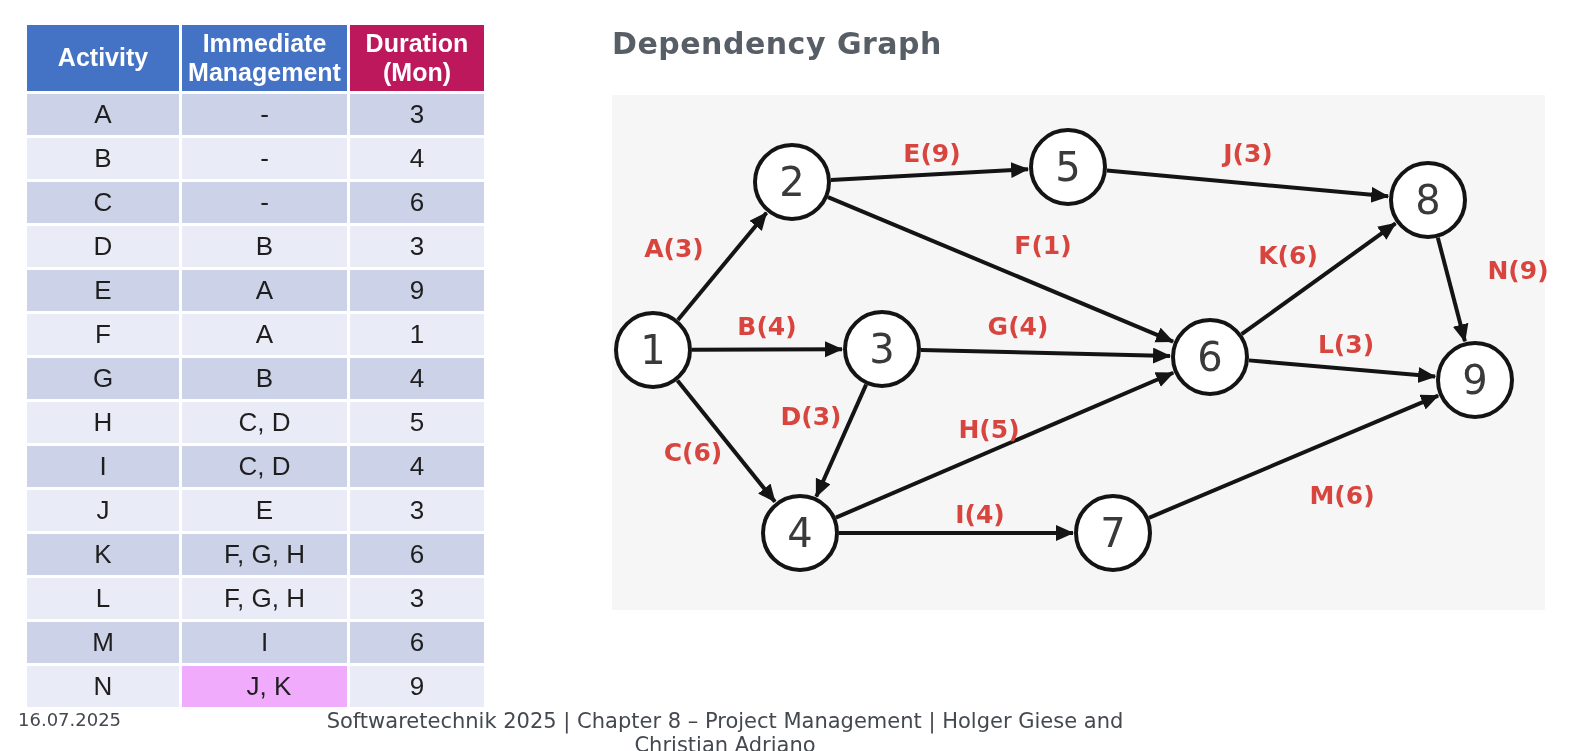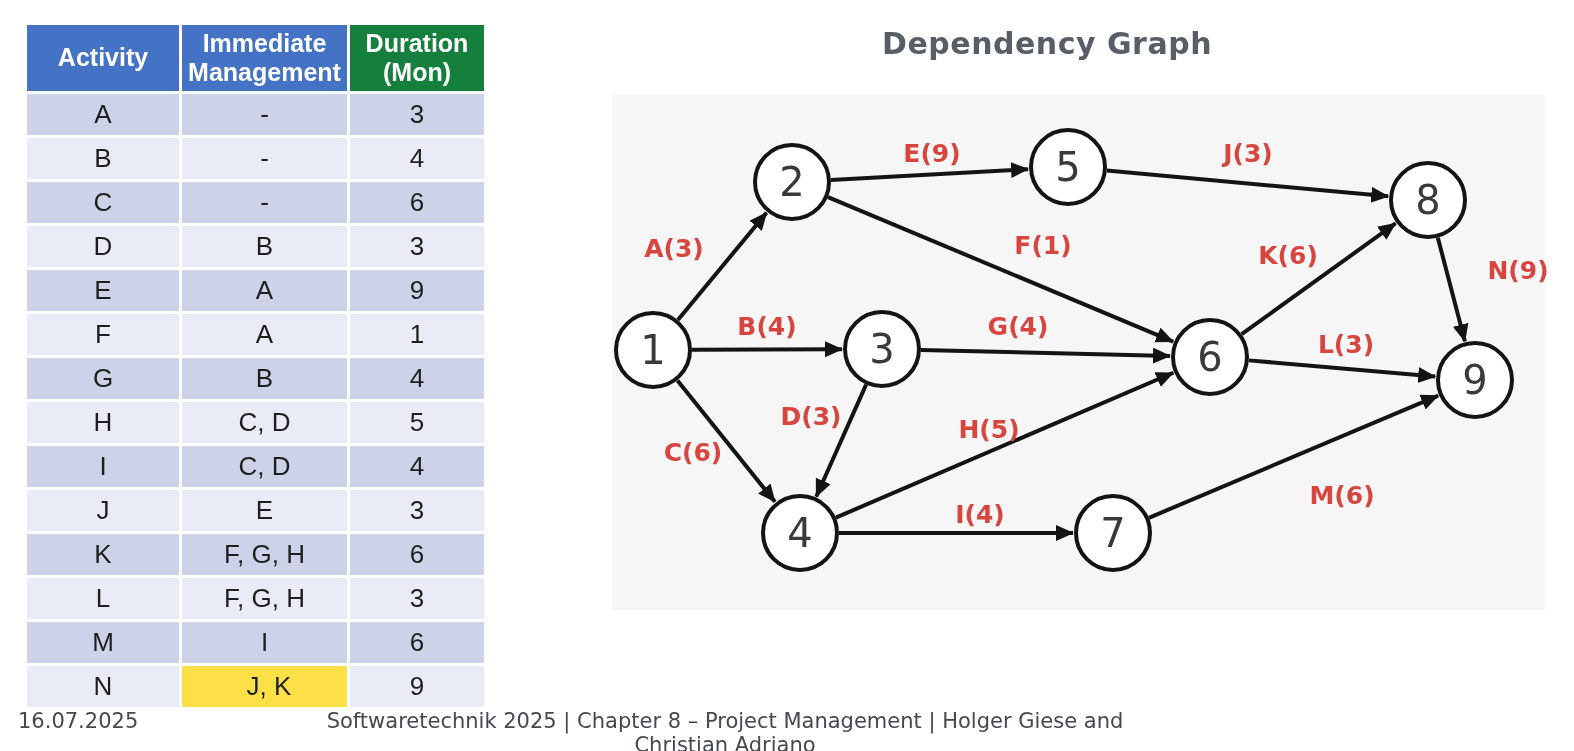--- a/index.html
+++ b/index.html
@@ -17,62 +17,62 @@
     border:3px solid #ffffff;text-align:center;vertical-align:middle;
     padding:0;overflow:hidden;
   }
   .activity-table th{
     color:#ffffff;font-weight:bold;font-size:25px;line-height:1.18;height:66px;
   }
   .activity-table td{font-size:26px;color:#1e1e1e;height:41px;}
 
   
   .graph-title{
-    position:absolute;left:612px;top:26px;width:600px;text-align:right;
+    position:absolute;left:612px;top:26px;width:600px;text-align:left;
     font-family:"DejaVu Sans",sans-serif;font-weight:bold;font-size:30px;
     letter-spacing:0.5px;
   }
 
   
   #graph-svg{position:absolute;left:600px;top:80px;}
   .edge-line{stroke:#141414;stroke-width:4;fill:none;}
   .edge-label{
     font-family:"DejaVu Sans",sans-serif;font-weight:bold;font-size:25px;
     text-anchor:middle;
   }
   .node-circle{fill:#ffffff;stroke:#141414;stroke-width:4;}
   .node-label{
     font-family:"DejaVu Sans",sans-serif;font-size:40px;fill:#3a3a3a;
     text-anchor:middle;
   }
 
   
   .footer-date{
-    position:absolute;left:18px;top:709px;font-size:21px;color:#44484f;
+    position:absolute;left:18px;top:709px;font-size:18px;color:#44484f;
     font-family:"DejaVu Sans",sans-serif;
   }
   .footer-credit{
     position:absolute;left:325px;top:709px;width:800px;text-align:center;
     font-size:21px;color:#44484f;font-family:"DejaVu Sans",sans-serif;
   }
 </style>
 </head>
 <body>
 
 <table class="activity-table">
   <colgroup>
     <col style="width:155px">
     <col style="width:168px">
     <col style="width:137px">
   </colgroup>
   <thead>
     <tr>
         <th style="background: rgb(68, 114, 196);">Activity</th>
         <th style="background: rgb(68, 114, 196);">Immediate Management</th>
-        <th style="background: #15803d;">Duration (Mon)</th>
+        <th style="background: #be185d;">Duration (Mon)</th>
       </tr>
   </thead>
   <tbody>
       <tr>
         <td style="background: rgb(204, 210, 231);">A</td>
         <td style="background: rgb(204, 210, 231);">-</td>
         <td style="background: rgb(204, 210, 231);">3</td>
       </tr>
       <tr>
         <td style="background: rgb(233, 235, 246);">B</td>
@@ -129,21 +129,21 @@
         <td style="background: rgb(233, 235, 246);">F, G, H</td>
         <td style="background: rgb(233, 235, 246);">3</td>
       </tr>
       <tr>
         <td style="background: rgb(204, 210, 231);">M</td>
         <td style="background: rgb(204, 210, 231);">I</td>
         <td style="background: rgb(204, 210, 231);">6</td>
       </tr>
       <tr>
         <td style="background: rgb(233, 235, 246);">N</td>
-        <td style="background: #fde047; padding-left: 9px;">J, K</td>
+        <td style="background: #f0abfc; padding-left: 9px;">J, K</td>
         <td style="background: rgb(233, 235, 246);">9</td>
       </tr>
     </tbody>
 </table>
 
 <div class="graph-title" style="color: rgb(88, 94, 102);">Dependency Graph</div>
 
 <svg id="graph-svg" width="974" height="560">
   <defs>
     <marker id="arrowhead" markerUnits="userSpaceOnUse" markerWidth="20" markerHeight="18" refX="17" refY="8" orient="auto">

